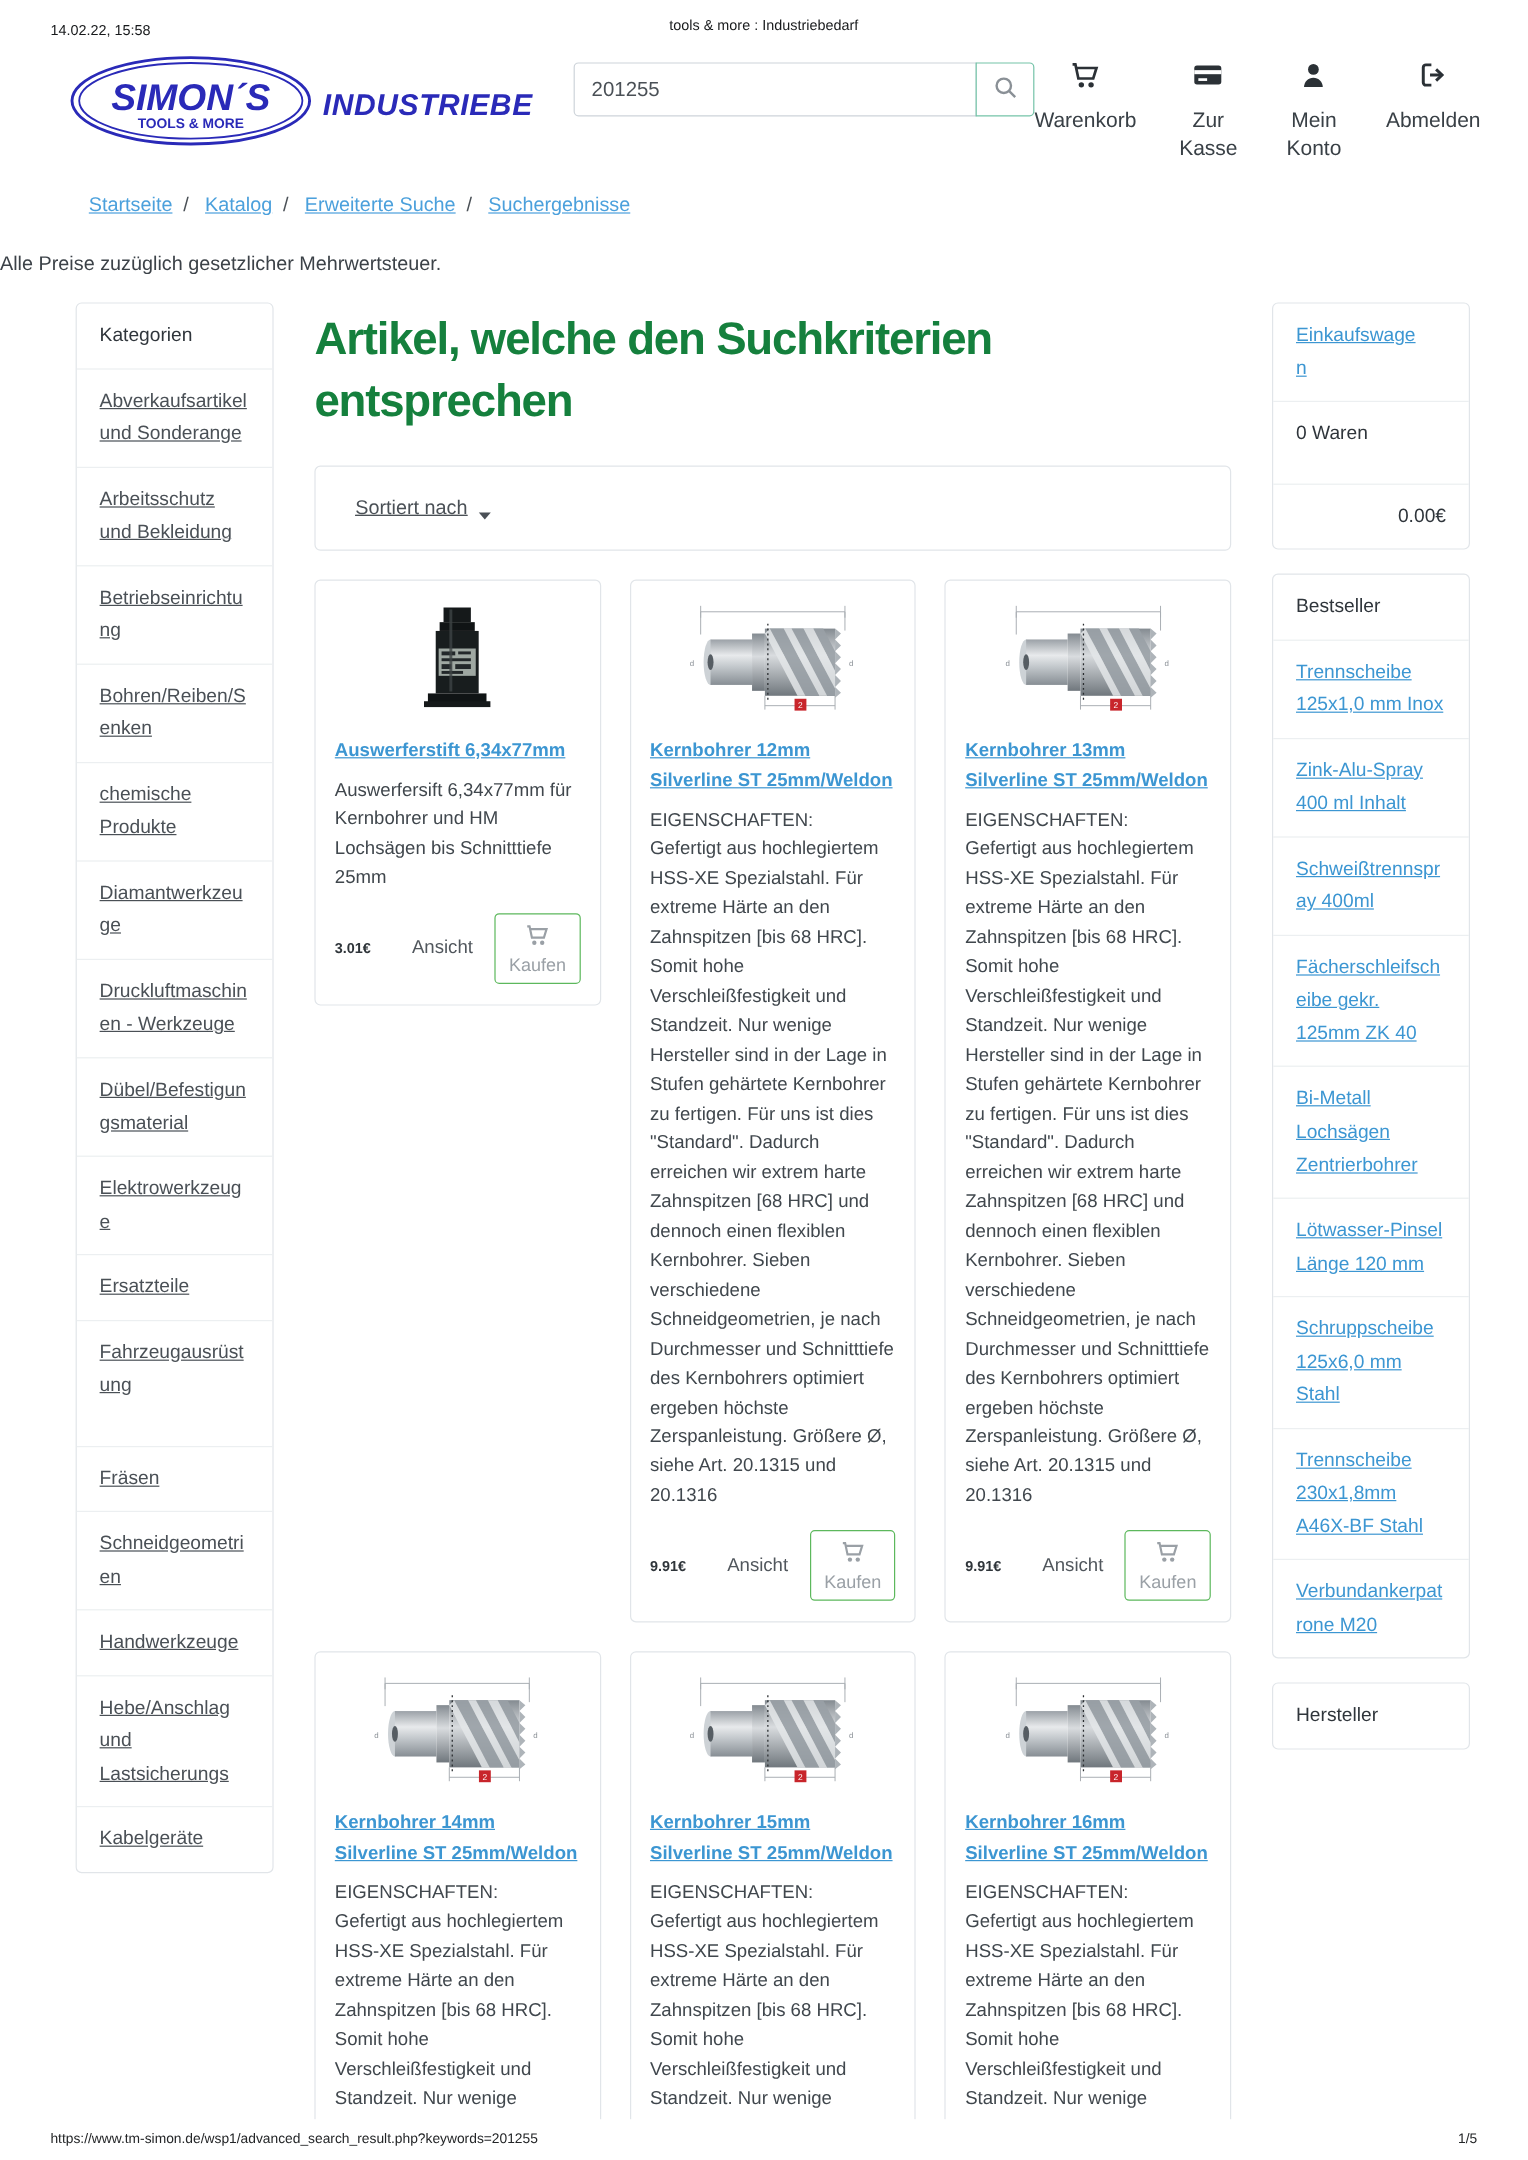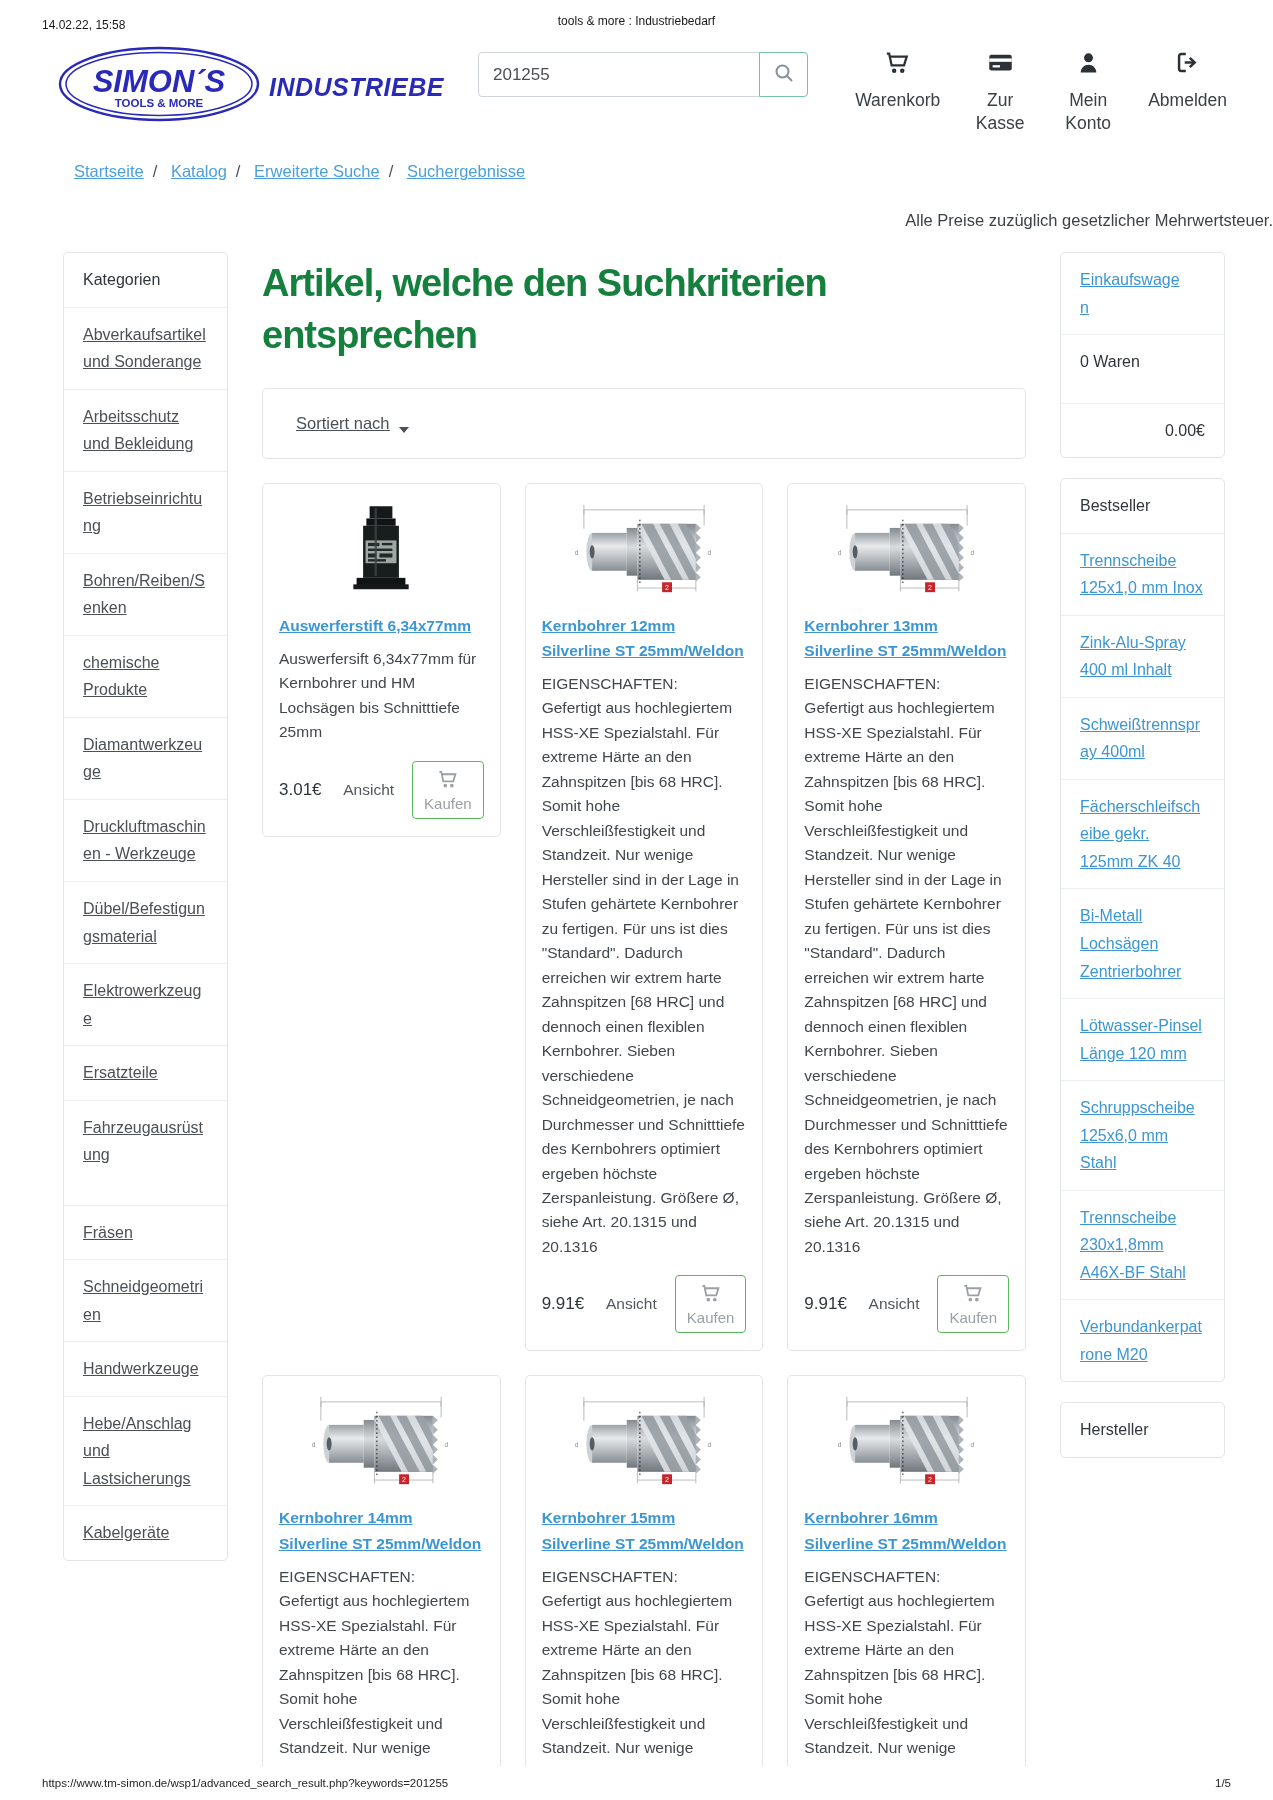--- a/index.html
+++ b/index.html
@@ -19,41 +19,41 @@
     position:absolute; left:0; right:0; top:1766px; height:34px; background:#fff; z-index:9;
     display:flex; justify-content:space-between; align-items:center;
     padding:0 42px; font-size:11.5px; color:#232527;
   }
 
   
   .site-header { display:flex; align-items:flex-start; padding:16px 46px 2px 56px; }
   .logo { flex:0 0 auto; margin-right:34px; }
   .search { display:flex; margin-top:8px; }
   .search-input {
-    width:282px; height:45px; border:1px solid #ced4da; border-radius:4px 0 0 4px;
+    width:336px; height:45px; border:1px solid #ced4da; border-radius:4px 0 0 4px;
     font-size:17px; color:#4a5056; padding:0 14px; outline:none;
     font-family:"Liberation Sans","DejaVu Sans",sans-serif;
   }
   .search-btn {
     width:49px; height:45px; margin-left:-1px; background:#fff;
     border:1px solid #74c3a8; border-radius:0 4px 4px 0;
     display:flex; align-items:center; justify-content:center; cursor:pointer;
   }
   .nav { margin-left:auto; display:flex; gap:32px; padding-top:6px; }
   .nav-item {
     display:flex; flex-direction:column; align-items:center; gap:8px;
     font-size:17.5px; color:#394046; line-height:1.3; text-align:center; cursor:pointer;
   }
   .nav-item.narrow { width:56px; }
 
   
   .breadcrumb { padding:26px 0 0 74px; font-size:16.5px; }
   .crumb { color:#4ba0dc; text-decoration:underline; margin-right:9px; }
   .crumb-sep { color:#4b5157; margin-right:9px; }
-  .notice { text-align:right; font-size:16.5px; color:#3c4248; margin:30px 0 22px; }
+  .notice { text-align:left; font-size:16.5px; color:#3c4248; margin:30px 0 22px; }
 
   
   .layout { display:grid; grid-template-columns:165px 764px 165px; column-gap:34px;
             padding:0 47px 0 63px; align-items:start; }
 
   .panel { border:1px solid #e1e5e9; border-radius:5px; background:#fff; }
   .panel + .panel { margin-top:20px; }
   .p-row { padding:13px 19px; border-top:1px solid #eceff1; font-size:16px; line-height:1.72;
            overflow-wrap:break-word; }
   .p-row:first-child { border-top:none; }
@@ -78,21 +78,21 @@
 
   .product-grid { display:grid; grid-template-columns:repeat(3,1fr); gap:24px; margin-top:24px; align-items:start; }
   .card { border:1px solid #e1e5e9; border-radius:5px; padding:15px 16px 17px; display:flex; flex-direction:column; background:#fff; }
   .card-img { height:104px; display:flex; align-items:center; justify-content:center; margin-bottom:10px; }
   .img-cutter { width:140px; height:98px; }
   .img-pin { width:98px; height:96px; }
   .card-title { color:#3c96d2; font-weight:700; font-size:15.5px; line-height:1.62;
                 text-decoration:underline; margin-bottom:9px; display:block; }
   .card-desc { font-size:15.5px; line-height:1.58; color:#40474d; white-space:pre-line; margin:0 0 16px; }
   .price-row { display:flex; align-items:center; margin-top:auto; }
-  .price { font-size:17px; color:#2f353a; flex:1; }
+  .price { font-size:12px; color:#2f353a; flex:1;font-weight:bold; }
   .view-btn { color:#51575d; font-size:15.5px; background:none; border:none; padding:6px 10px; cursor:pointer;
               font-family:"Liberation Sans","DejaVu Sans",sans-serif; }
   .buy-btn { display:flex; flex-direction:column; align-items:center; gap:3px;
              border:1px solid #5cb85c; border-radius:4px; background:#fff;
              padding:7px 11px 6px; color:#9aa0a6; font-size:15px; margin-left:8px; cursor:pointer;
              font-family:"Liberation Sans","DejaVu Sans",sans-serif; }
 </style>
 </head>
 <body>
 

